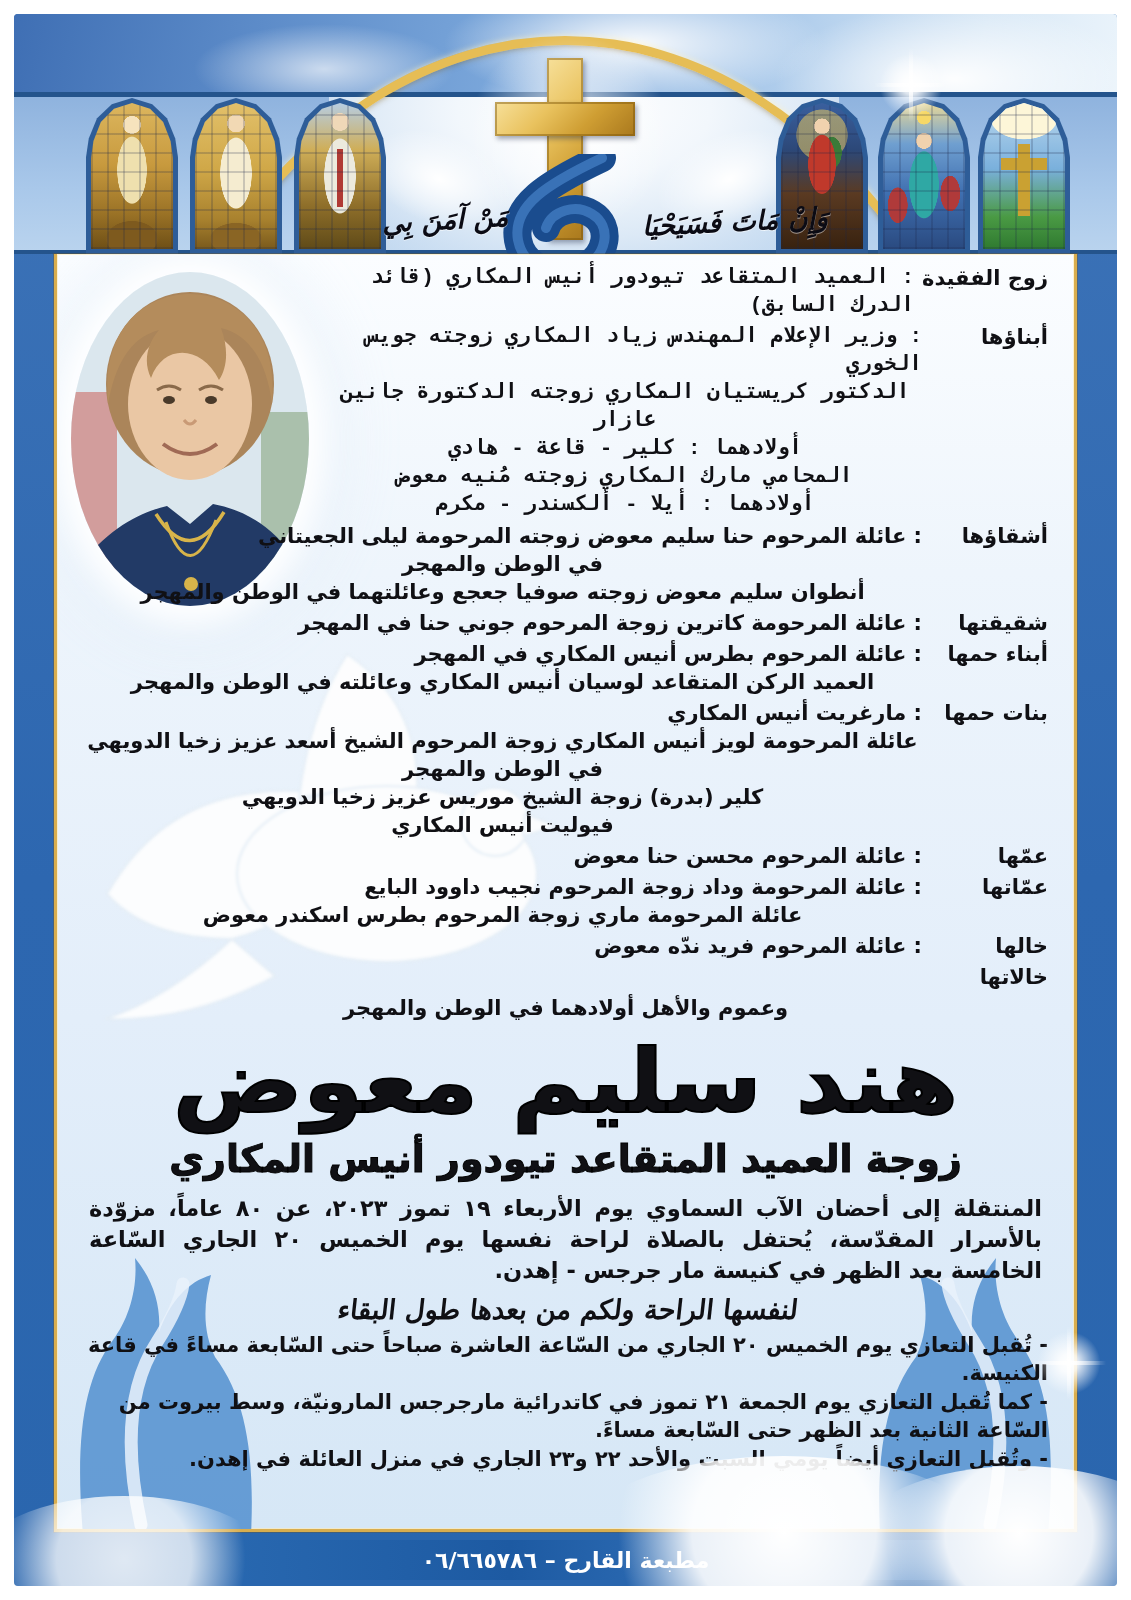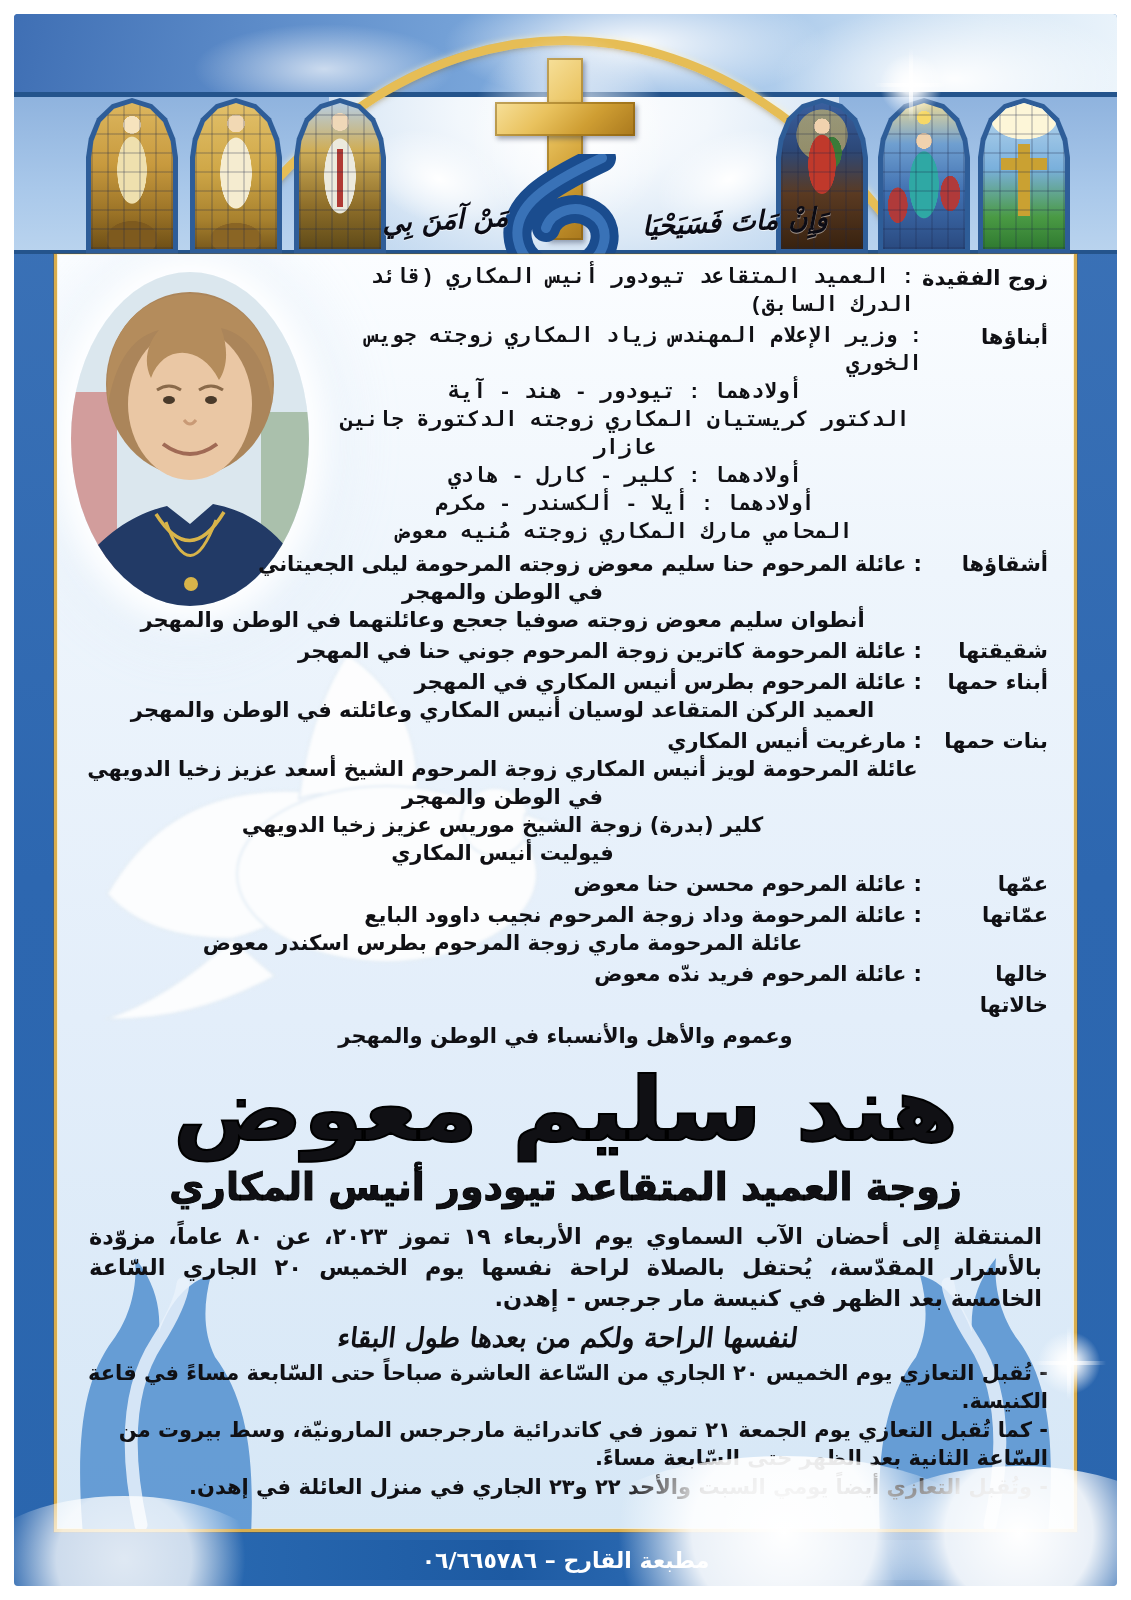--- a/index.html
+++ b/index.html
@@ -251,29 +251,28 @@
                   <div class="fline first">: العميد المتقاعد تيودور أنيس المكاري (قائد الدرك السابق)</div>
                 </div>
             </div>
 
             <div class="frow">
               <div class="flabel">أبناؤها</div>
               <div class="fval">
 
                   <div class="fline first">: وزير الإعلام المهندس زياد المكاري زوجته جويس الخوري</div>
 
-                  <div class="fline">أولادهما : تيودور - هند - آية</div>
 
                   <div class="fline">الدكتور كريستيان المكاري زوجته الدكتورة جانين عازار</div>
 
-                  <div class="fline">أولادهما : كلير - كارل - هادي</div>
+                  <div class="fline">أولادهما : كلير - قاعة - هادي</div>
+
+                  <div class="fline">المحامي مارك المكاري زوجته مُنيه معوض</div>
 
                   <div class="fline">أولادهما : أيلا - ألكسندر - مكرم</div>
-
-                  <div class="fline">المحامي مارك المكاري زوجته مُنيه معوض</div>
                 </div>
             </div>
 
             <div class="frow">
               <div class="flabel">أشقاؤها</div>
               <div class="fval">
 
                   <div class="fline first">: عائلة المرحوم حنا سليم معوض زوجته المرحومة ليلى الجعيتاني</div>
 
                   <div class="fline">في الوطن والمهجر</div>
@@ -342,21 +341,21 @@
                 </div>
             </div>
 
             <div class="frow">
               <div class="flabel">خالاتها</div>
             </div>
           </div>
 
         <div class="closing">
 
-        <div>وعموم والأهل والأنسباء في الوطن والمهجر</div>
+        <div>وعموم والأهل أولادهما في الوطن والمهجر</div>
           </div>
 
         <div class="name">هند سليم معوض</div>
         <div class="nametitle">زوجة العميد المتقاعد تيودور أنيس المكاري</div>
 
         <div class="announce">المنتقلة إلى أحضان الآب السماوي يوم الأربعاء ١٩ تموز ٢٠٢٣، عن ٨٠ عاماً، مزوّدة بالأسرار المقدّسة، يُحتفل بالصلاة لراحة نفسها يوم الخميس ٢٠ الجاري السّاعة الخامسة بعد الظهر في كنيسة مار جرجس - إهدن.</div>
 
         <div class="blessing">لنفسها الراحة ولكم من بعدها طول البقاء</div>
 
         <div class="conds">

